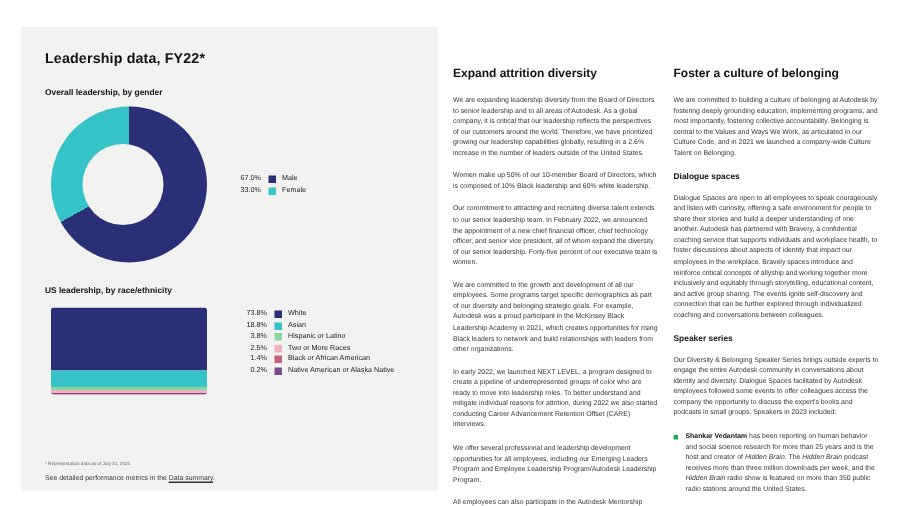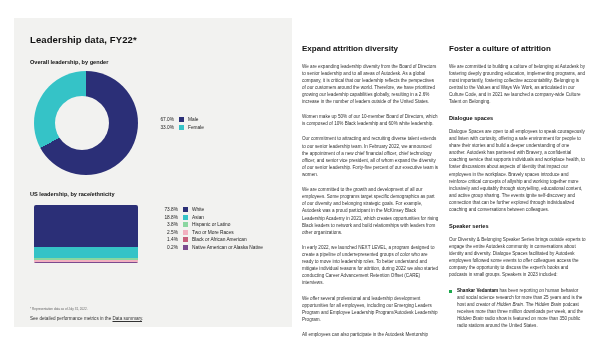--- a/index.html
+++ b/index.html
@@ -236,21 +236,21 @@
     <p>We are expanding leadership diversity from the Board of Directors to senior leadership and to all areas of Autodesk. As a global company, it is critical that our leadership reflects the perspectives of our customers around the world. Therefore, we have prioritized growing our leadership capabilities globally, resulting in a 2.6% increase in the number of leaders outside of the United States.</p>
     <p>Women make up 50% of our 10-member Board of Directors, which is composed of 10% Black leadership and 60% white leadership.</p>
     <p>Our commitment to attracting and recruiting diverse talent extends to our senior leadership team. In February 2022, we announced the appointment of a new chief financial officer, chief technology officer, and senior vice president, all of whom expand the diversity of our senior leadership. Forty-five percent of our executive team is women.</p>
     <p>We are committed to the growth and development of all our employees. Some programs target specific demographics as part of our diversity and belonging strategic goals. For example, Autodesk was a proud participant in the McKinsey Black Leadership Academy in 2021, which creates opportunities for rising Black leaders to network and build relationships with leaders from other organizations.</p>
     <p>In early 2022, we launched NEXT LEVEL, a program designed to create a pipeline of underrepresented groups of color who are ready to move into leadership roles. To better understand and mitigate individual reasons for attrition, during 2022 we also started conducting Career Advancement Retention Offset (CARE) interviews.</p>
     <p>We offer several professional and leadership development opportunities for all employees, including our Emerging Leaders Program and Employee Leadership Program/Autodesk Leadership Program.</p>
     <p>All employees can also participate in the Autodesk Mentorship Program; as a mentor, mentee, or both. This program breaks down the barriers of mentoring and learning from colleagues around the world and offers resources and guidance to nearly 2,000 active members (as of January 2022).</p>
   </div>
 
   <div class="col">
-    <h2>Foster a culture of attrition</h2>
+    <h2>Foster a culture of belonging</h2>
     <p>We are committed to building a culture of belonging at Autodesk by fostering deeply grounding education, implementing programs, and most importantly, fostering collective accountability. Belonging is central to the Values and Ways We Work, as articulated in our Culture Code, and in 2021 we launched a company-wide Culture Talent on Belonging.</p>
 
     <h3>Dialogue spaces</h3>
     <p>Dialogue Spaces are open to all employees to speak courageously and listen with curiosity, offering a safe environment for people to share their stories and build a deeper understanding of one another. Autodesk has partnered with Bravery, a confidential coaching service that supports individuals and workplace health, to foster discussions about aspects of identity that impact our employees in the workplace. Bravely spaces introduce and reinforce critical concepts of allyship and working together more inclusively and equitably through storytelling, educational content, and active group sharing. The events ignite self-discovery and connection that can be further explored through individualized coaching and conversations between colleagues.</p>
 
     <h3>Speaker series</h3>
     <p>Our Diversity &amp; Belonging Speaker Series brings outside experts to engage the entire Autodesk community in conversations about identity and diversity. Dialogue Spaces facilitated by Autodesk employees followed some events to offer colleagues access the company the opportunity to discuss the expert's books and podcasts in small groups. Speakers in 2023 included:</p>
 
     <ul class="dots">
       <li>

